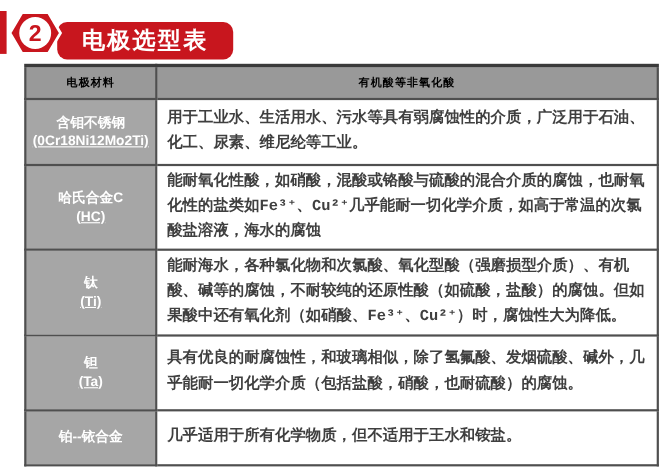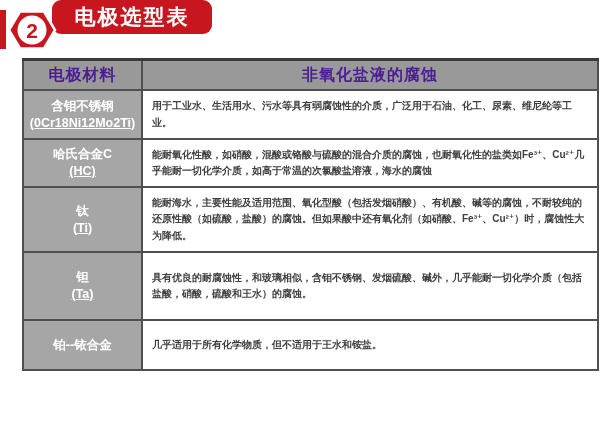--- a/index.html
+++ b/index.html
@@ -17,21 +17,21 @@
   }
   
   .header { position: absolute; left: 0; top: 0; width: 600px; height: 58px; }
   .edge-bar {
     position: absolute; left: 0; top: 10px;
     width: 6px; height: 39px;
     background: var(--red);
   }
   .hex-badge { position: absolute; left: 7px; top: 5px; width: 50px; height: 50px; z-index: 2; }
   .title-pill {
-    position: absolute; left: 52px; top: 0;
+    position: absolute; left: 52px; top: 20px;
     width: 160px; height: 34px;
     background: var(--red);
     border-radius: 9px;
     color: #ffffff;
     font-weight: bold;
     font-size: 21px;
     letter-spacing: 2px;
     display: flex; align-items: center; justify-content: center;
     z-index: 1;
   }
@@ -44,44 +44,45 @@
   }
   .tbl th, .tbl td {
     border: 2px solid var(--border-gray);
     font-weight: bold;
     overflow: hidden;
   }
   .tbl { border-top: 3px solid #3a3a3a; }
   .tbl thead th {
     height: 26px;
     background: var(--header-gray);
-    color: #4c1d95;
-    font-size: 16px;
+    color: #000000;
+    font-size: 10px;
     text-align: center;
     letter-spacing: 1px;
   }
   .mat-cell {
     background: var(--cell-gray);
     color: #ffffff;
     text-align: center;
     vertical-align: middle;
     font-size: 12.5px;
     line-height: 1.35;
     padding: 2px;
   }
   .desc-cell {
     background: #ffffff;
     color: var(--text-dark);
     vertical-align: middle;
-    font-size: 10px;
+    font-size: 14px;
     line-height: 1.65;
     padding: 3px 8px 3px 9px;
     text-align: left;
+    font-family: Liberation Mono, monospace;
   }
-  tbody tr:nth-child(1) { height: 49px; }
+  tbody tr:nth-child(1) { height: 60px; }
   tbody tr:nth-child(2) { height: 48px; }
   tbody tr:nth-child(3) { height: 65px; }
   tbody tr:nth-child(4) { height: 68px; }
   tbody tr:nth-child(5) { height: 50px; }
   tbody tr:nth-child(6) { height: 25px; }
   tbody tr:nth-child(7) { height: 26px; }
   .mat-name { display: block; }
   .mat-code { display: block; text-decoration: underline; }
 </style>
 </head>
@@ -104,21 +105,21 @@
   </div>
 
   <table class="tbl">
     <colgroup>
       <col style="width:119px">
       <col style="width:456px">
     </colgroup>
     <thead>
       <tr>
         <th>电极材料</th>
-        <th>非氧化盐液的腐蚀</th>
+        <th>有机酸等非氧化酸</th>
       </tr>
     </thead>
     <tbody>
       <tr>
         <td class="mat-cell">
           <span class="mat-name">含钼不锈钢</span>
           <span class="mat-code">(0Cr18Ni12Mo2Ti)</span>
         </td>
         <td class="desc-cell">用于工业水、生活用水、污水等具有弱腐蚀性的介质，广泛用于石油、化工、尿素、维尼纶等工业。</td>
       </tr>
@@ -127,28 +128,28 @@
           <span class="mat-name">哈氏合金C</span>
           <span class="mat-code">(HC)</span>
         </td>
         <td class="desc-cell">能耐氧化性酸，如硝酸，混酸或铬酸与硫酸的混合介质的腐蚀，也耐氧化性的盐类如Fe³⁺、Cu²⁺几乎能耐一切化学介质，如高于常温的次氯酸盐溶液，海水的腐蚀</td>
       </tr>
       <tr>
         <td class="mat-cell">
           <span class="mat-name">钛</span>
           <span class="mat-code">(Ti)</span>
         </td>
-        <td class="desc-cell">能耐海水，主要性能及适用范围、氧化型酸（包括发烟硝酸）、有机酸、碱等的腐蚀，不耐较纯的还原性酸（如硫酸，盐酸）的腐蚀。但如果酸中还有氧化剂（如硝酸、Fe³⁺、Cu²⁺）时，腐蚀性大为降低。</td>
+        <td class="desc-cell">能耐海水，各种氯化物和次氯酸、氧化型酸（强磨损型介质）、有机酸、碱等的腐蚀，不耐较纯的还原性酸（如硫酸，盐酸）的腐蚀。但如果酸中还有氧化剂（如硝酸、Fe³⁺、Cu²⁺）时，腐蚀性大为降低。</td>
       </tr>
       <tr>
         <td class="mat-cell">
           <span class="mat-name">钽</span>
           <span class="mat-code">(Ta)</span>
         </td>
-        <td class="desc-cell">具有优良的耐腐蚀性，和玻璃相似，含钼不锈钢、发烟硫酸、碱外，几乎能耐一切化学介质（包括盐酸，硝酸，硫酸和王水）的腐蚀。</td>
+        <td class="desc-cell">具有优良的耐腐蚀性，和玻璃相似，除了氢氟酸、发烟硫酸、碱外，几乎能耐一切化学介质（包括盐酸，硝酸，也耐硫酸）的腐蚀。</td>
       </tr>
       <tr>
         <td class="mat-cell">
           <span class="mat-name">铂--铱合金</span>
         </td>
         <td class="desc-cell">几乎适用于所有化学物质，但不适用于王水和铵盐。</td>
       </tr>
     </tbody>
   </table>
 

